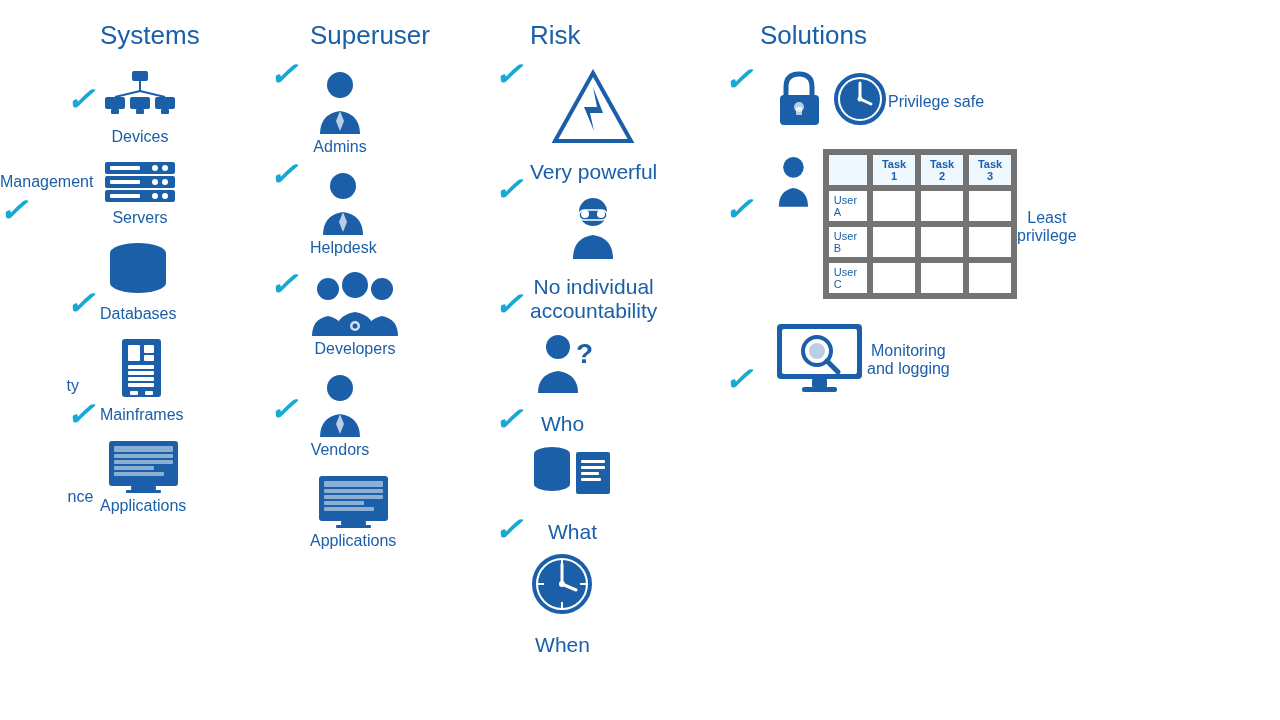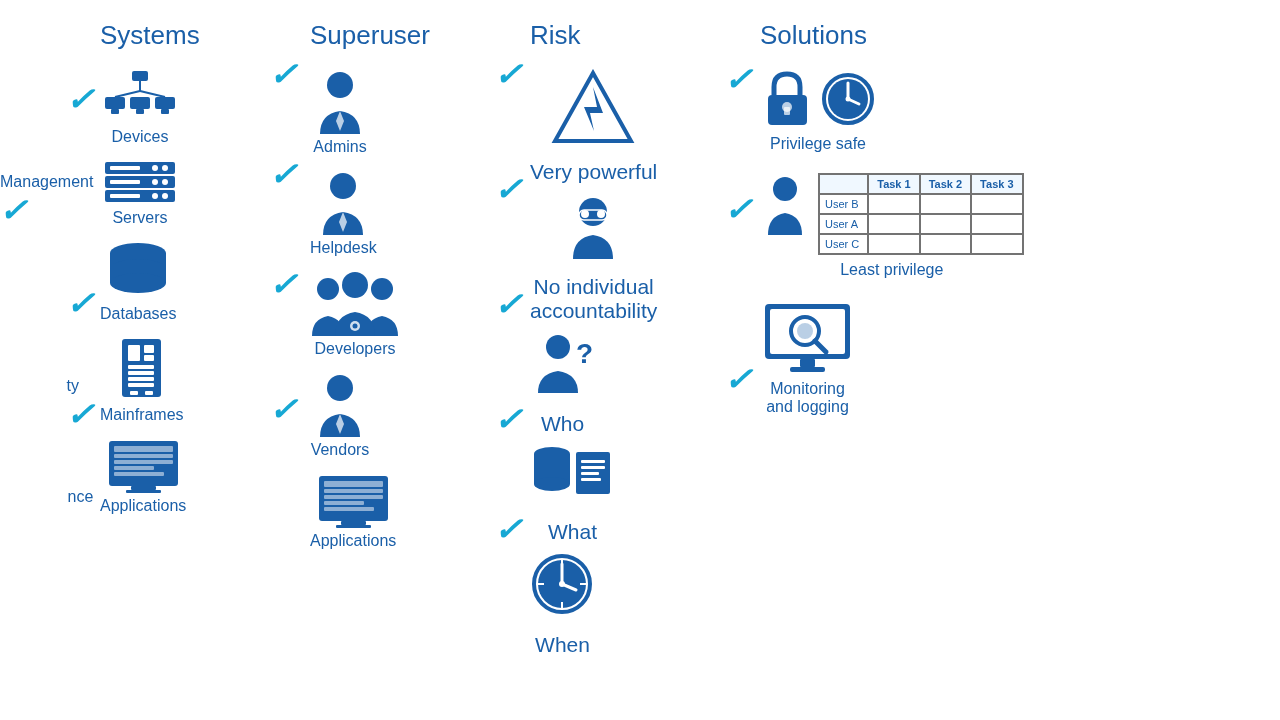--- a/index.html
+++ b/index.html
@@ -84,32 +84,33 @@
     }
 
     
     .priv-table {
       border-collapse: collapse;
       font-size: 11px;
       color: #1a5fa8;
       border: 1px solid #aac8e8;
     }
     .priv-table td, .priv-table th {
-      border: 2px solid #737373;
+      border: 6px solid #737373;
       padding: 3px 8px;
       text-align: center;
     }
     .priv-table th { background: #f0f8ff; }
     .priv-table .user-col { text-align: left; padding-left: 5px; }
 
     .solutions-item {
       display: flex;
-      flex-direction: column;
+      flex-direction: row;
       align-items: center;
       margin-bottom: 20px;
+      margin-left: 12px;
     }
 
     .sol-label {
       font-size: 16px;
       color: #1a5fa8;
       text-align: center;
       margin-top: 6px;
     }
 
     
@@ -441,27 +442,27 @@
         </svg>
         <table class="priv-table">
           <tbody>
               <tr>
             <th></th>
             <th>Task 1</th>
             <th>Task 2</th>
             <th>Task 3</th>
           </tr>
           <tr>
-            <td class="user-col">User B</td>
+            <td class="user-col">User A</td>
             <td></td>
             <td></td>
             <td></td>
           </tr>
           <tr>
-            <td class="user-col">User A</td>
+            <td class="user-col">User B</td>
             <td></td>
             <td></td>
             <td></td>
           </tr>
           <tr>
             <td class="user-col">User C</td>
             <td></td>
             <td></td>
             <td></td>
           </tr>

